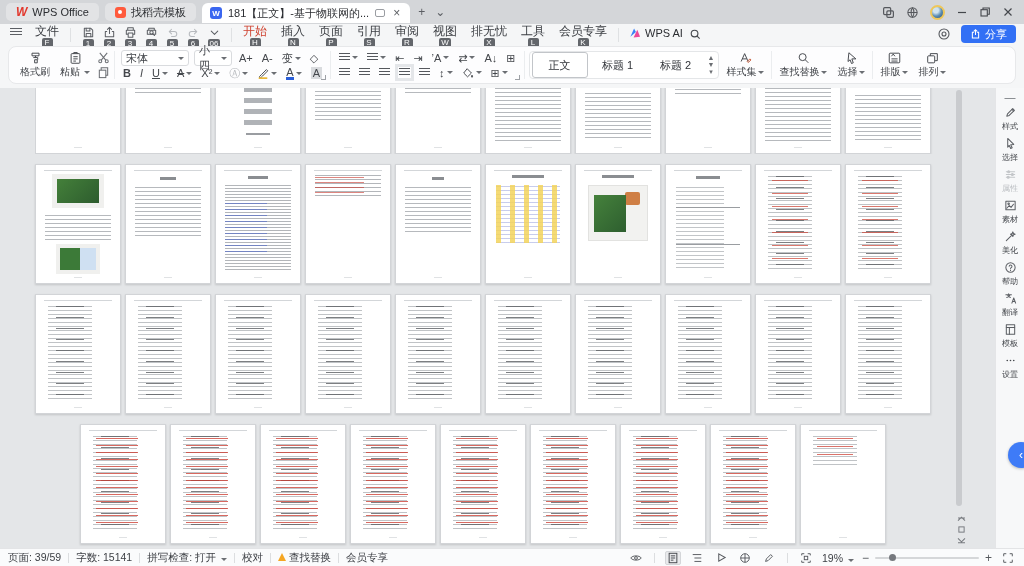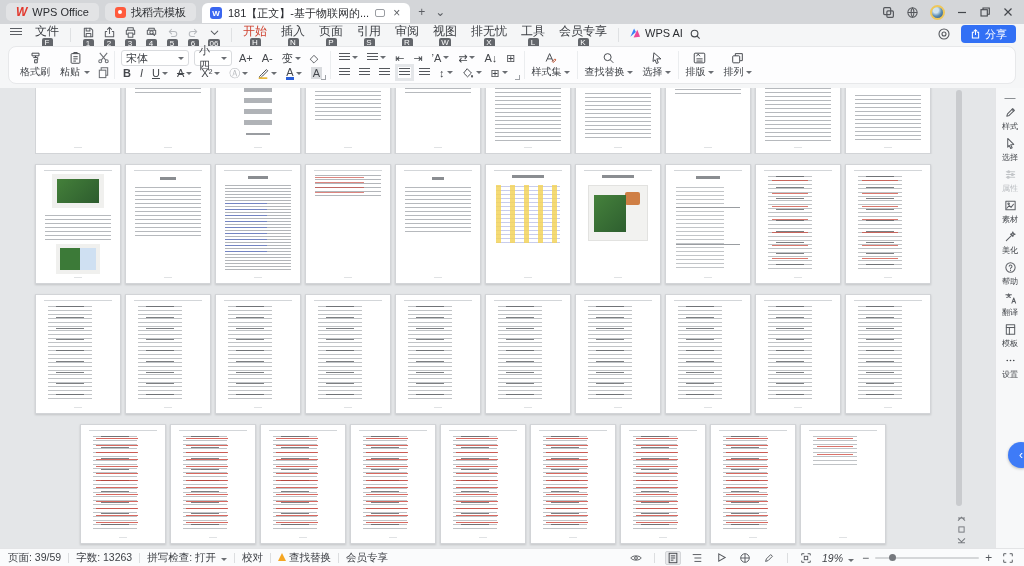--- a/index.html
+++ b/index.html
@@ -126,21 +126,21 @@
   .rb-collapse { color:#6b6e73; font-size:11px; line-height:10px; margin-bottom:4px; }
   .rb-item { display:flex; flex-direction:column; align-items:center; gap:1px; margin-bottom:6px; }
   .rb-item.dis { color:#b9bcc0; }
   .rb-item.dis svg * { stroke:#c3c6c9; fill:#c3c6c9; }
   .rb-label { line-height:9px; transform:scale(.9); }
 
   
   .statusbar { height:18px; background:#fafbfc; border-top:1px solid #e3e4e6; display:flex; align-items:center; font-size:10.5px; color:#3c3f44; padding:0 8px; flex:0 0 18px; }
   .sep { width:1px; height:10px; background:#dcdee0; margin:0 7px; }
   .warn-tri { width:0; height:0; border-left:4.5px solid transparent; border-right:4.5px solid transparent; border-bottom:8px solid #f5a623; display:inline-block; margin-right:3px; }
-  .sb-right { margin-left:auto; display:flex; align-items:center; gap:8px;font-style:italic; }
+  .sb-right { margin-left:auto; display:flex; align-items:center; gap:8px; }
   .sb-ic { display:flex; align-items:center; justify-content:center; width:16px; height:14px; color:#55585d; font-size:11px; }
   .sb-ic.active { background:#e9eaec; border:1px solid #d4d6d9; border-radius:2px; }
   .zoomctl { display:flex; align-items:center; gap:6px; }
   .zslider { position:relative; width:104px; height:2px; background:#d5d7d9; border-radius:1px; }
   .zknob { position:absolute; left:13%; top:-2.5px; width:7px; height:7px; background:#76797e; border-radius:50%; }
   .pm { color:#55585d; font-size:12px; line-height:10px; }
 </style>
 </head>
 <body>
 
@@ -454,20 +454,32 @@
           </span>
           <span class="tbtn gi">
               <span>⊞</span>
               <span class="caret"></span>
             </span>
         </div>
         <span class="dlaunch"></span>
       </div>
       <span class="gdiv"></span>
 
+      <div class="stylegallery">
+        <div id="sg-items" style="display:flex;gap:2px">
+            <div class="sg-item selected">正文</div>
+            <div class="sg-item">标题 1</div>
+            <div class="sg-item">标题 2</div>
+          </div>
+        <div class="sg-arrows">
+          <span>▲</span>
+          <span>▼</span>
+          <span>▾</span>
+        </div>
+      </div>
 
       <div class="rbig">
         <svg width="15" height="15" viewBox="0 0 16 16" fill="none" stroke="#44474c" stroke-width="1.1">
             <path d="M3 12L7 3l4 9M4.5 9h5"></path>
             <path d="M10 12l3-3 1.2 1.2-3 3z" stroke="#c75b39"></path>
           </svg>
         <span class="bl">
             <span>样式集</span>
             <span class="caret"></span>
           </span>
@@ -771,21 +783,21 @@
             <span class="rb-label">设置</span>
           </div>
         </div>
       <div class="ai-toggle">‹</div>
     </div>
   </div>
 
   <div class="statusbar">
     <span>页面: 39/59</span>
     <span class="sep"></span>
-    <span>字数: 13263</span>
+    <span>字数: 15141</span>
     <span class="sep"></span>
     <span><span>拼写检查: 打开</span> <span class="caret"></span></span>
     <span class="sep"></span>
     <span>校对</span>
     <span class="sep"></span>
     <span><span class="warn-tri"></span><span>查找替换</span></span>
     <span class="sep"></span>
     <span>会员专享</span>
 
     <div class="sb-right">

